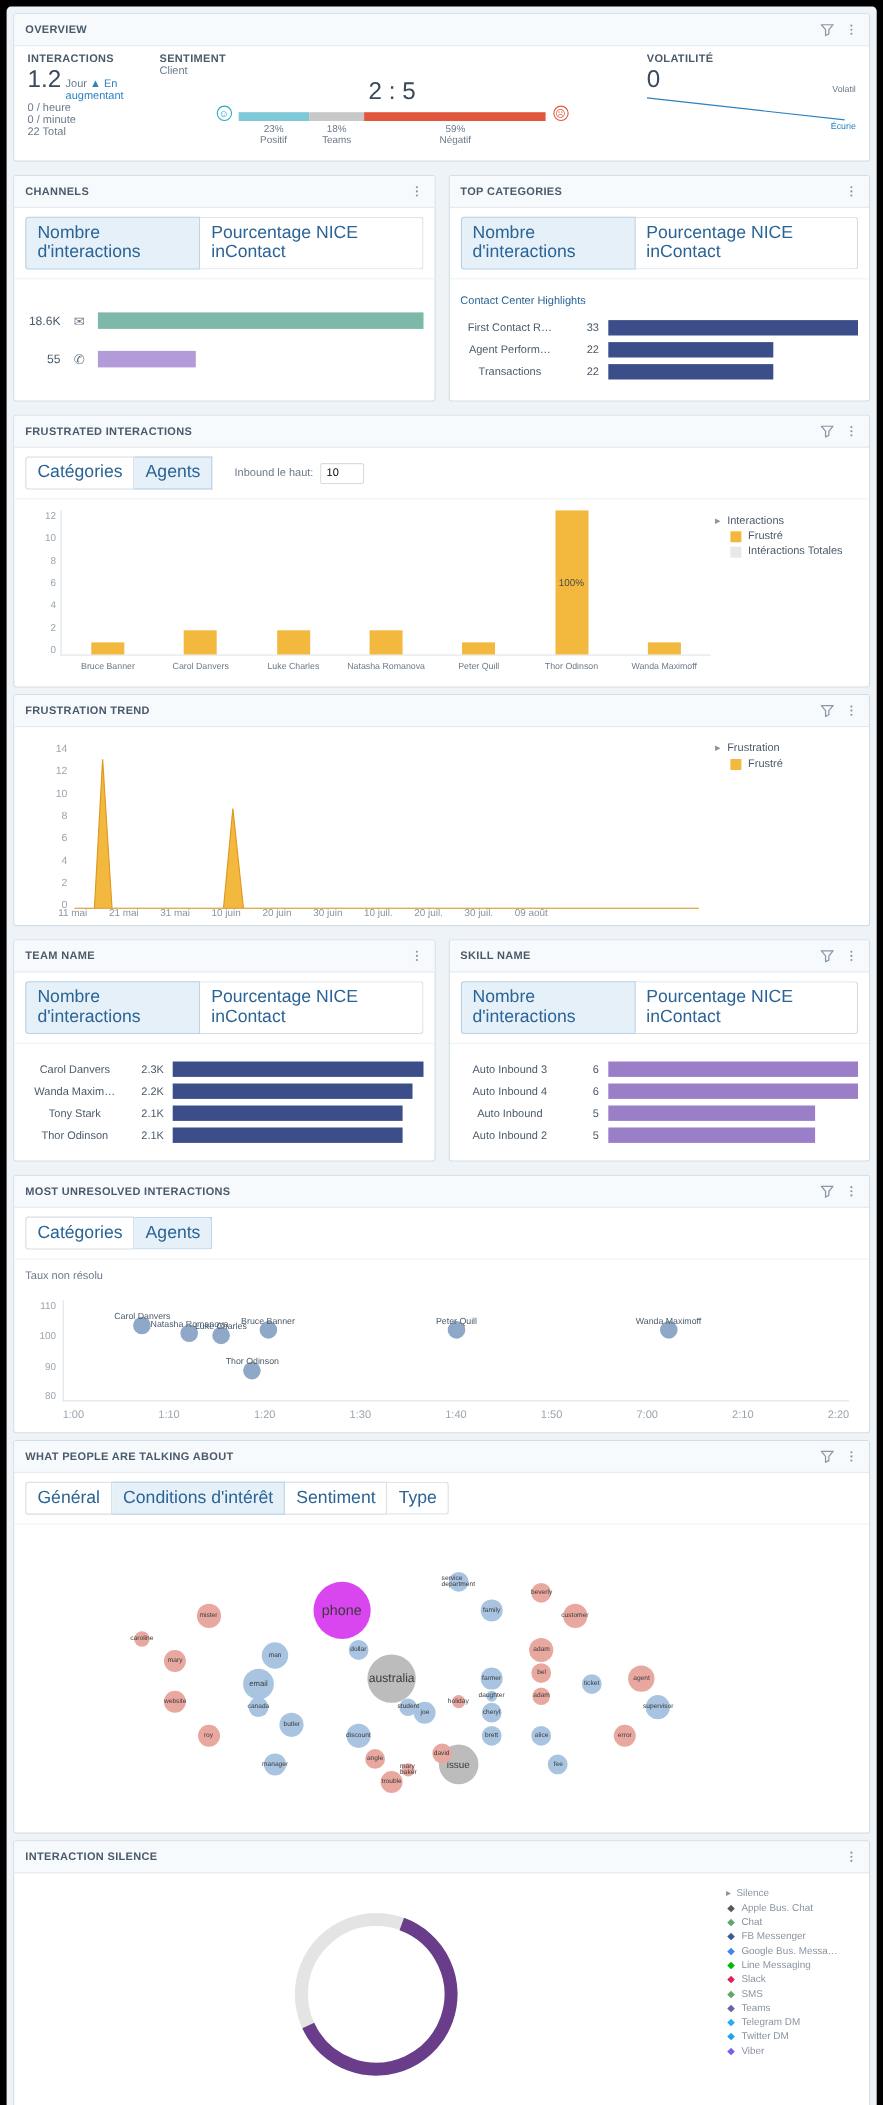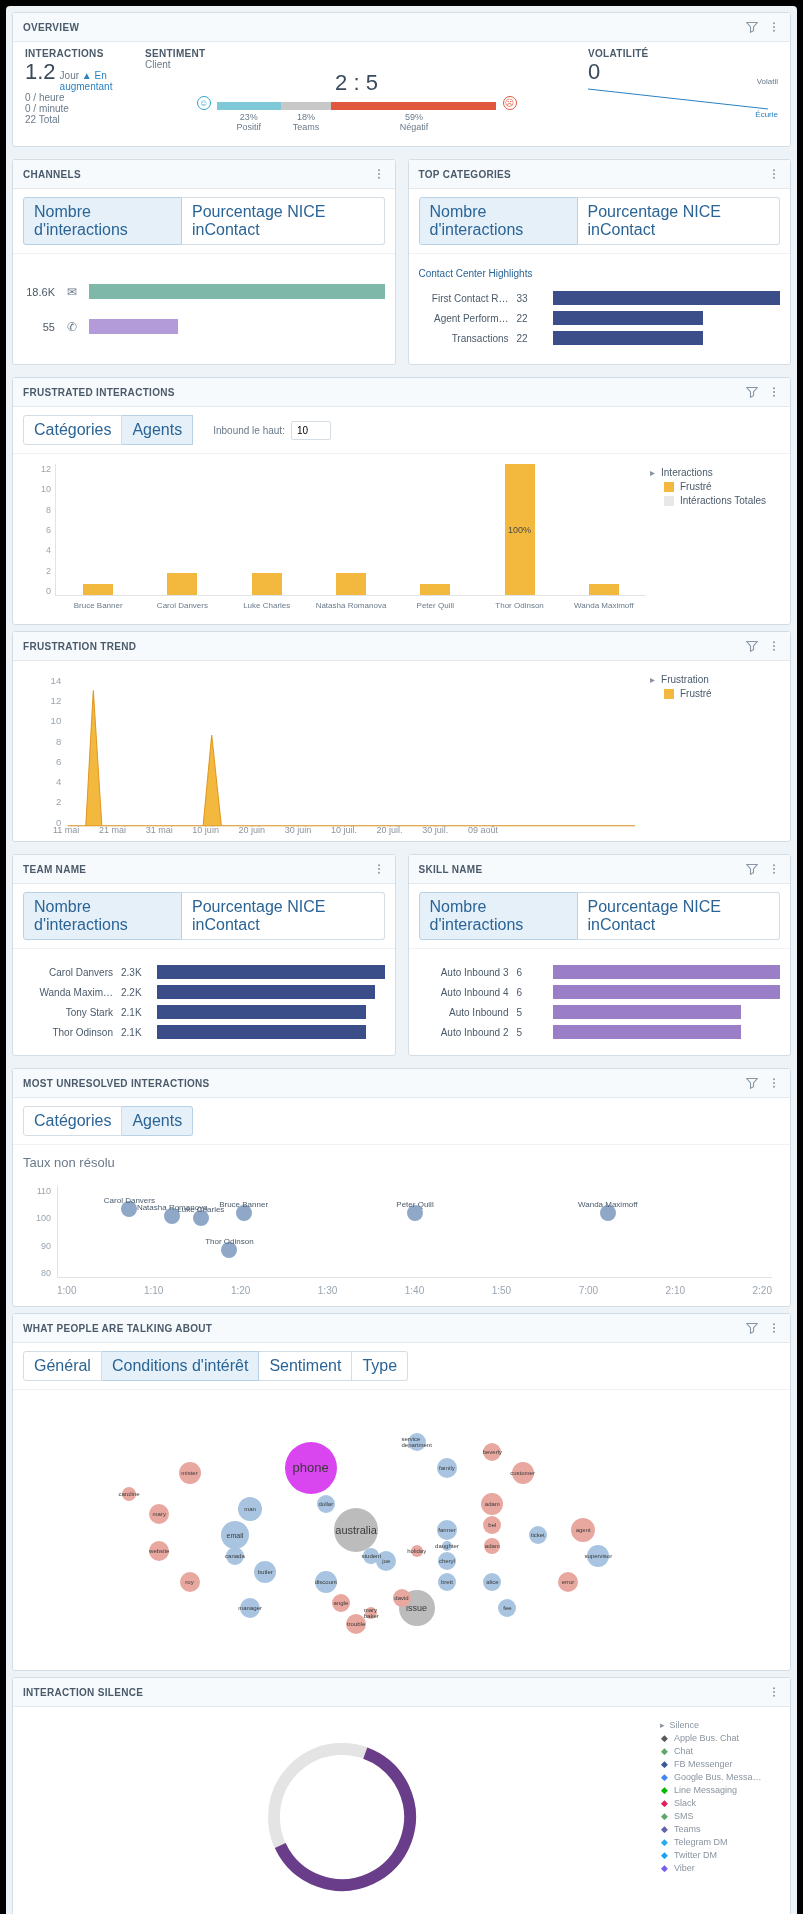--- a/index.html
+++ b/index.html
@@ -31,22 +31,22 @@
 .sent-seg { height: 100%; }
 .sent-labels { display: flex; width: 280px; font-size: 9px; color: #6a7a8a; justify-content: space-between; margin-top: 2px; }
 .sent-labels div { text-align: center; }
 .face { width: 14px; height: 14px; border-radius: 50%; border: 1.5px solid; display: inline-flex; align-items: center; justify-content: center; font-size: 9px; }
 .face.happy { border-color: #2aa8c8; color: #2aa8c8; }
 .face.sad { border-color: #e0573e; color: #e0573e; }
 .vol-line { width: 180px; height: 26px; }
 
 
 .bar-row { display: flex; align-items: center; gap: 8px; margin: 6px 0; font-size: 10px; color: #4a5a6a; }
-.bar-row .label { flex: 0 0 90px; overflow: hidden; text-overflow: ellipsis; white-space: nowrap; text-align: right; }
-.bar-row .val { flex: 0 0 28px; text-align: left; }
+.bar-row .label { flex: 0 0 90px; overflow: hidden; text-overflow: ellipsis; white-space: nowrap; text-align: center; }
+.bar-row .val { flex: 0 0 28px; text-align: right; }
 .bar-row .bar-track { flex: 1; height: 14px; background: transparent; position: relative; }
 .bar-row .bar-fill { height: 100%; }
 
 
 .ch-row { display: flex; align-items: center; gap: 8px; margin: 20px 0; }
 .ch-row .count { font-size: 11px; color: #4a5a6a; width: 32px; text-align: right; }
 .ch-row .ch-icon { width: 18px; text-align: center; color: #6a7a8a; font-size: 12px; }
 .ch-row .track { flex: 1; height: 15px; }
 .ch-row .fill { height: 100%; }
 
@@ -65,21 +65,21 @@
 .show-top { display: inline-flex; align-items: center; gap: 6px; margin-left: 20px; font-size: 10px; color: #6a7a8a; }
 .show-top input { width: 40px; font-size: 10px; padding: 3px 5px; border: 1px solid #d5dde4; border-radius: 2px; }
 
 
 .trend-chart { height: 160px; position: relative; }
 .trend-svg { width: 100%; height: 100%; }
 .trend-xaxis { position: absolute; left: 30px; right: 152px; bottom: -4px; display: flex; justify-content: space-between; font-size: 9px; color: #8a94a0; }
 
 
 .scatter { height: 120px; position: relative; margin-top: 6px; }
-.scat-title { font-size: 13px; color: #6a7a8a; margin-bottom: 4px; }
+.scat-title { font-size: 10px; color: #6a7a8a; margin-bottom: 4px; }
 .scat-yaxis { position: absolute; left: 0; top: 10px; bottom: 18px; width: 28px; display: flex; flex-direction: column; justify-content: space-between; font-size: 9px; color: #9aa5b0; text-align: right; }
 .scat-plot { position: absolute; left: 34px; right: 8px; top: 10px; bottom: 18px; border-left: 1px solid #e0e4e8; border-bottom: 1px solid #e0e4e8; }
 .scat-xaxis { position: absolute; left: 34px; right: 8px; bottom: 0; display: flex; justify-content: space-between; font-size: 10px; color: #9aa5b0; }
 .dot { position: absolute; width: 16px; height: 16px; border-radius: 50%; background: #8fa8c8; transform: translate(-50%,-50%); }
 .dot-lbl { position: absolute; font-size: 8px; color: #4a5a6a; white-space: nowrap; transform: translate(-50%,-140%); }
 
 
 .bubble-wrap { height: 260px; position: relative; display: flex; justify-content: center; align-items: center; }
 .bub { position: absolute; border-radius: 50%; display: flex; align-items: center; justify-content: center; font-size: 8px; color: #3a3a3a; }
 

